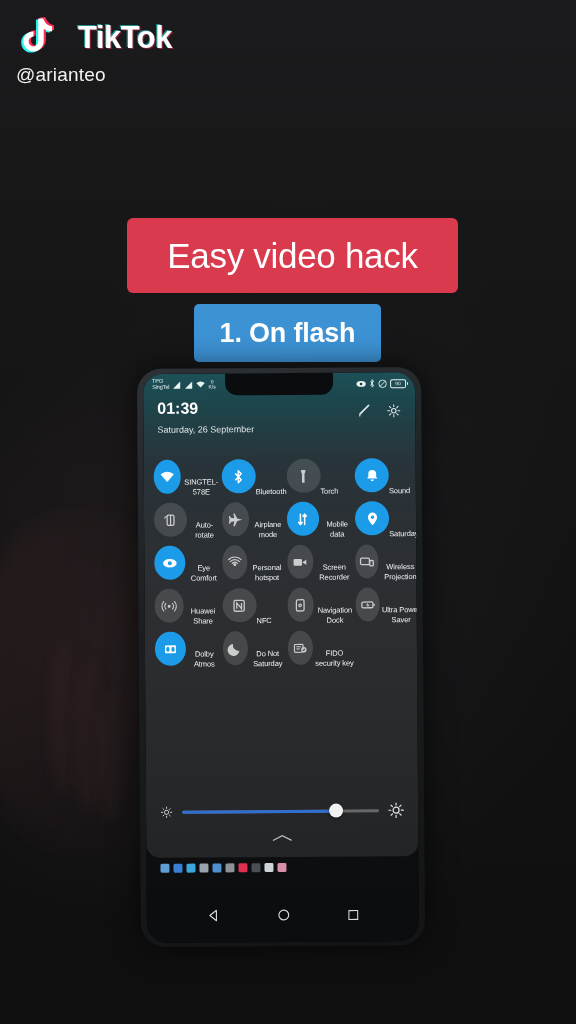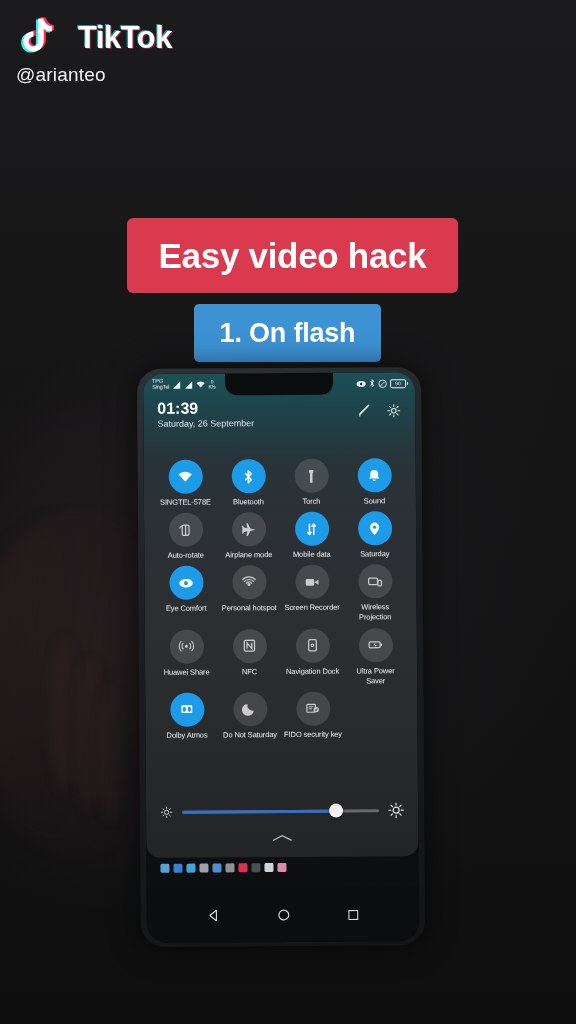--- a/index.html
+++ b/index.html
@@ -53,21 +53,21 @@
   }
 
   
   .banner-red {
     position: absolute; left: 127px; top: 218px;
     width: 331px; height: 75px;
     background: #d93a4e; border-radius: 6px;
     display: flex; align-items: center; justify-content: center;
   }
   .banner-red span {
-    color: #ffffff; font-size: 35px; font-weight: bold; letter-spacing: -0.3px;
+    color: #ffffff; font-size: 35px; font-weight: normal; letter-spacing: -0.3px;
   }
   .banner-blue {
     position: absolute; left: 194px; top: 304px;
     width: 187px; height: 58px;
     background: #3d92d4; border-radius: 5px;
     display: flex; align-items: center; justify-content: center;
   }
   .banner-blue span {
     color: #ffffff; font-size: 27px; font-weight: bold; letter-spacing: -0.2px;
   }
@@ -124,34 +124,34 @@
   }
   .batt span { color: #e9f3f4; font-size: 5px; line-height: 1; }
 
   .qs-header {
     position: absolute; top: 26px; left: 0; right: 0;
     padding: 0 14px;
     display: flex; align-items: flex-start; justify-content: space-between;
     z-index: 4;
   }
   .clock { color: #ffffff; font-size: 16px; font-weight: bold; line-height: 1.15; }
-  .qdate { color: #dfe5e6; font-size: 9px; line-height: 1.3; margin-top: 1px; text-align: center; }
+  .qdate { color: #dfe5e6; font-size: 9px; line-height: 1.3; margin-top: 7px; text-align: center; }
   .hdr-icons { display: flex; align-items: center; gap: 14px; padding-top: 5px; }
   .hdr-icons svg { display: block; }
 
   
   .tiles {
     position: absolute; top: 86px; left: 0; right: 0;
     padding: 0 10px;
     display: grid;
     grid-template-columns: repeat(4, 1fr);
     row-gap: 5px;
     z-index: 3;
   }
-  .tile { display: flex; flex-direction: column; align-items: center; }
+  .tile { display: flex; flex-direction: row; align-items: flex-end; }
   .tile-circle {
     width: 34px; height: 34px; border-radius: 50%;
     display: flex; align-items: center; justify-content: center;
     margin-bottom: 4px;
   }
   .tile-circle.on  { background: #1c9ce8; }
   .tile-circle.off { background: rgba(255,255,255,0.13); }
   .tile-circle svg { display: block; }
   .tile-label {
     color: #eef2f3; font-size: 7.5px; line-height: 1.35;

